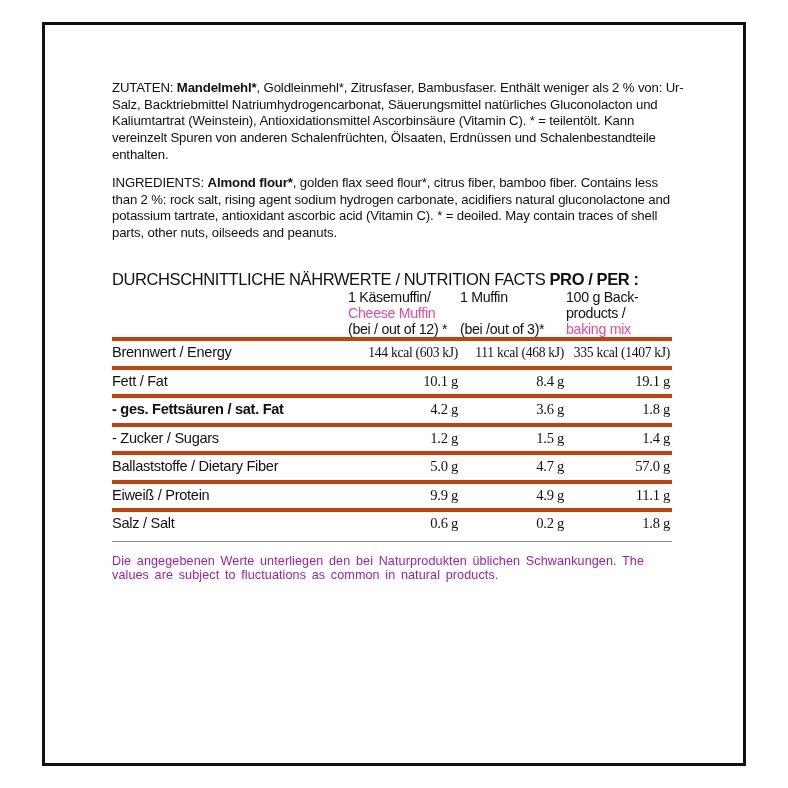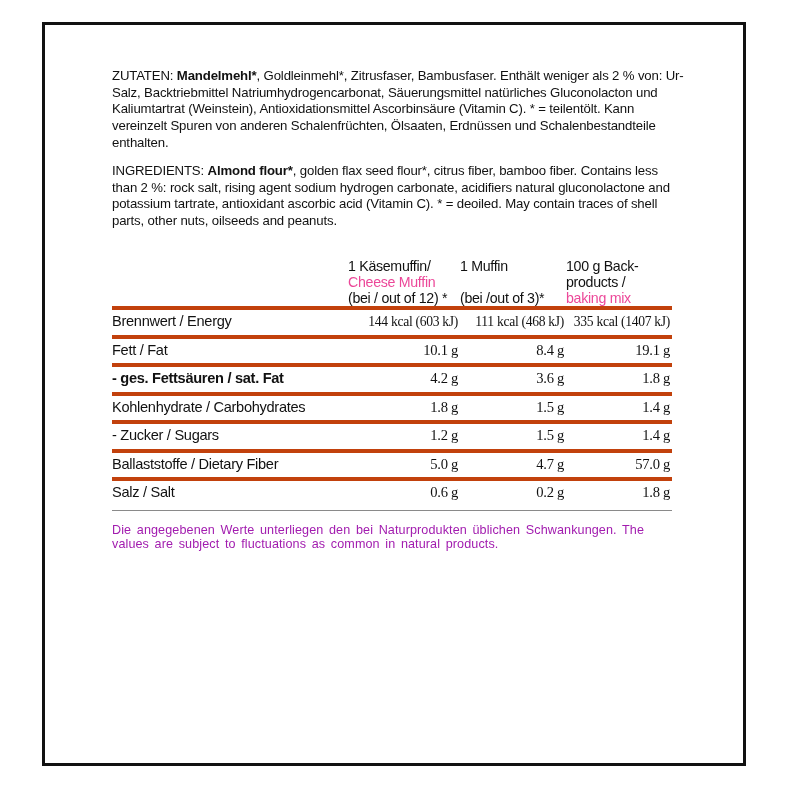--- a/index.html
+++ b/index.html
@@ -26,21 +26,21 @@
     left: 42px;
     top: 22px;
     width: 704px;
     height: 744px;
     border: 3px solid #111111;
     box-sizing: border-box;
   }
   .content {
     position: absolute;
     left: 112px;
-    top: 68px;
+    top: 80px;
     width: 572px;
   }
 
   
   .ing-block {
     font-size: 13.2px;
     line-height: 1.26;
     letter-spacing: -0.15px;
     color: #111;
   }
@@ -157,20 +157,23 @@
     </div>
 
     <table class="nutri">
       <colgroup>
         <col class="col-w-name">
         <col class="col-w-a">
         <col class="col-w-b">
         <col class="col-w-c">
       </colgroup>
       <tbody>
+          <tr>
+        <td class="hdr-title" colspan="4"><span>DURCHSCHNITTLICHE NÄHRWERTE / NUTRITION FACTS </span><span class="hdr-pro">PRO / PER :</span></td>
+      </tr>
       <tr>
         <td></td>
         <td class="col-head">
           <div class="strong">1 Käsemuffin/</div>
           <div class="sub-grey">Cheese Muffin</div>
           <div class="strong">(bei / out of 12) *</div>
         </td>
         <td class="col-head">
           <div class="strong">1 Muffin</div>
           <div class="sub-grey">&nbsp;</div>
@@ -195,38 +198,38 @@
         <td class="val">8.4 g</td>
         <td class="val">19.1 g</td>
       </tr>
       <tr class="rowline">
         <td class="name b">- ges. Fettsäuren / sat. Fat</td>
         <td class="val">4.2 g</td>
         <td class="val">3.6 g</td>
         <td class="val">1.8 g</td>
       </tr>
       <tr class="rowline">
-        <td class="name">Kohlenhydrate / Carbohydrates</td>
-        <td class="val">1.8 g</td>
-        <td class="val">1.5 g</td>
-        <td class="val">1.4 g</td>
-      </tr>
-      <tr class="rowline">
         <td class="name">- Zucker / Sugars</td>
         <td class="val">1.2 g</td>
         <td class="val">1.5 g</td>
         <td class="val">1.4 g</td>
       </tr>
       <tr class="rowline">
         <td class="name">Ballaststoffe / Dietary Fiber</td>
         <td class="val">5.0 g</td>
         <td class="val">4.7 g</td>
         <td class="val">57.0 g</td>
       </tr>
       <tr class="rowline">
+        <td class="name">Eiweiß / Protein</td>
+        <td class="val">9.9 g</td>
+        <td class="val">4.9 g</td>
+        <td class="val">11.1 g</td>
+      </tr>
+      <tr class="rowline">
         <td class="name">Salz / Salt</td>
         <td class="val">0.6 g</td>
         <td class="val">0.2 g</td>
         <td class="val">1.8 g</td>
       </tr>
     </tbody>
       </table>
 
     <div class="foot">Die angegebenen Werte unterliegen den bei Naturprodukten üblichen Schwankungen. The values are subject to fluctuations as common in natural products.</div>
 

